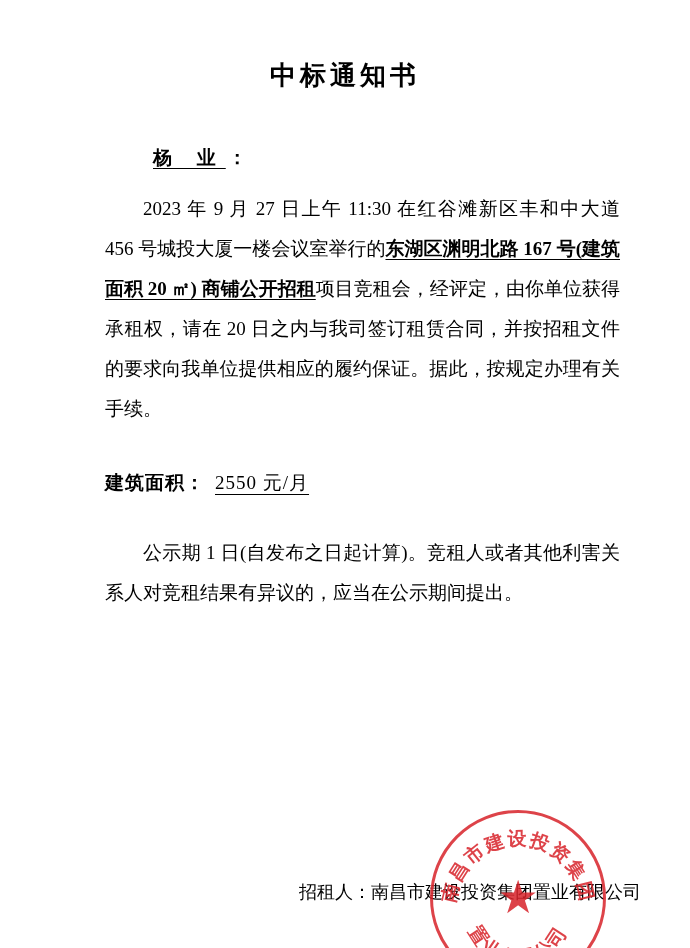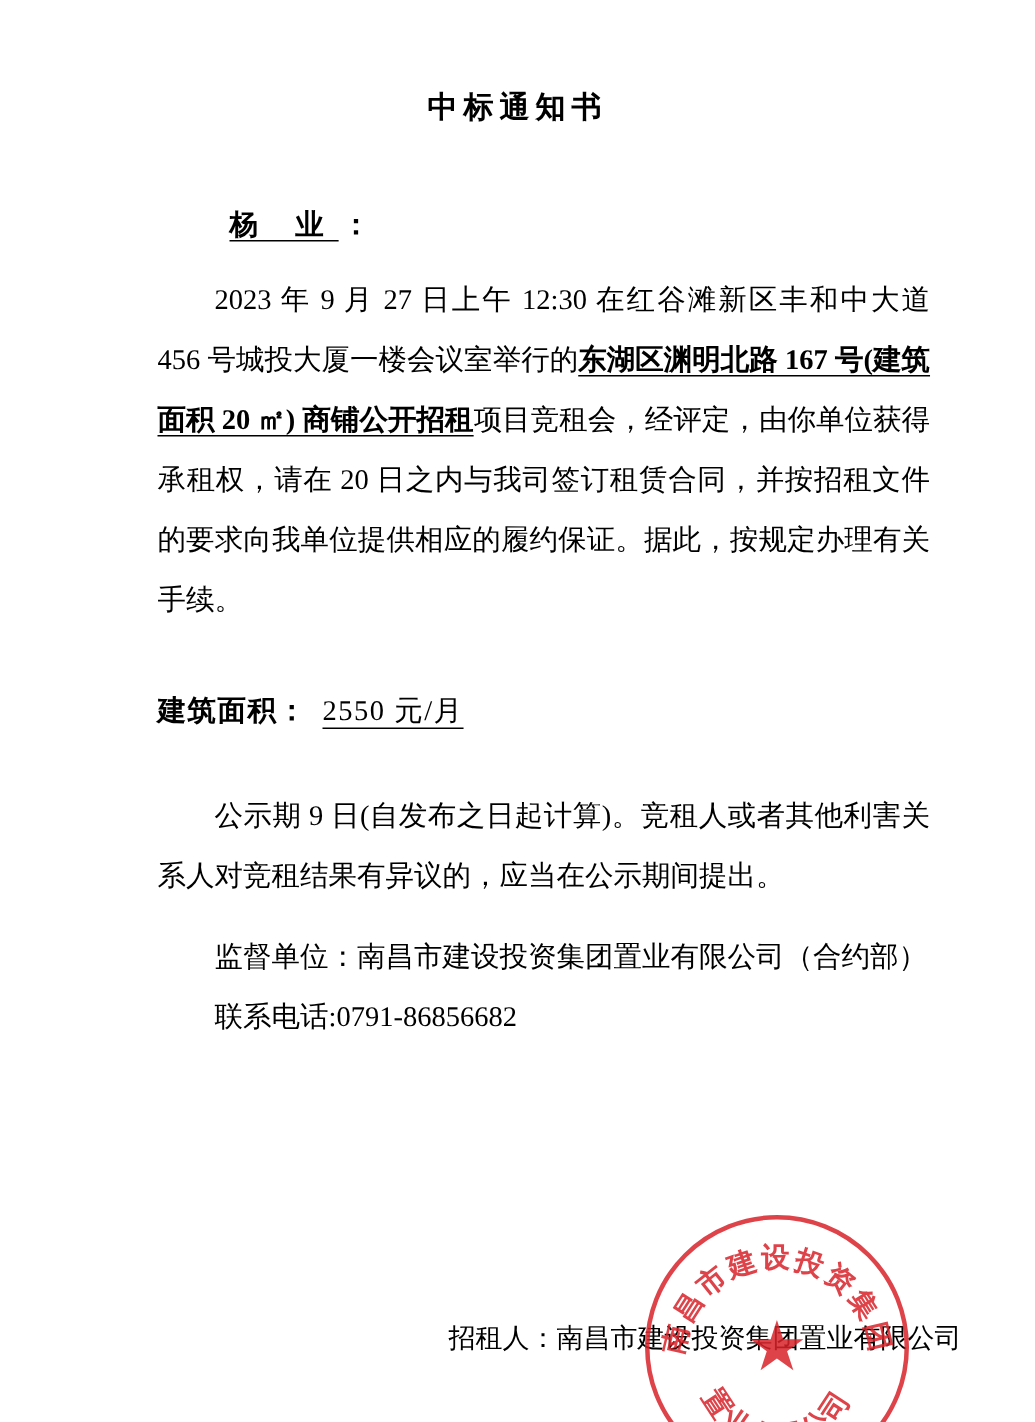--- a/index.html
+++ b/index.html
@@ -16,21 +16,21 @@
     overflow: hidden;
   }
   .page {
     position: relative;
     width: 690px;
     height: 948px;
     box-sizing: border-box;
   }
   .doc-title {
     text-align: center;
-    font-size: 20px;
+    font-size: 26px;
     font-weight: bold;
     letter-spacing: 4px;
     margin-top: 58px;
     margin-bottom: 0;
     font-family: "Liberation Serif", "DejaVu Serif", serif;
   }
   .body-area {
     padding: 0 70px 0 105px;
     margin-top: 52px;
   }
@@ -144,35 +144,31 @@
 
   <h1 class="doc-title">中标通知书</h1>
 
   <div class="body-area">
 
     <div class="addressee">
       <span class="name">杨 业</span><span>：</span>
     </div>
 
     <p class="para indent">
-      <span>2023 年 9 月 27 日上午 12:30 在红谷滩新区丰和中大道 456 号城投大厦一楼会议室举行的</span><span class="ul">东湖区渊明北路 167 号(建筑面积 20 ㎡) 商铺公开招租</span><span>项目竞租会，经评定，由你单位获得承租权，请在 20 日之内与我司签订租赁合同，并按招租文件的要求向我单位提供相应的履约保证。据此，按规定办理有关手续。</span>
+      <span>2023 年 9 月 27 日上午 11:30 在红谷滩新区丰和中大道 456 号城投大厦一楼会议室举行的</span><span class="ul">东湖区渊明北路 167 号(建筑面积 20 ㎡) 商铺公开招租</span><span>项目竞租会，经评定，由你单位获得承租权，请在 20 日之内与我司签订租赁合同，并按招租文件的要求向我单位提供相应的履约保证。据此，按规定办理有关手续。</span>
     </p>
 
     <div class="result-line">
       <span class="label">建筑面积：</span><span class="value">2550 元/月</span>
     </div>
 
     <div class="notice-block">
-      <p class="para indent">公示期 9 日(自发布之日起计算)。竞租人或者其他利害关系人对竞租结果有异议的，应当在公示期间提出。</p>
+      <p class="para indent">公示期 1 日(自发布之日起计算)。竞租人或者其他利害关系人对竞租结果有异议的，应当在公示期间提出。</p>
     </div>
 
-    <div class="contact-block">
-      <div class="contact-line">监督单位：南昌市建设投资集团置业有限公司（合约部）</div>
-      <div class="contact-line">联系电话:0791-86856682</div>
-    </div>
 
   </div>
 
   <div class="signature">
     <div>招租人：南昌市建设投资集团置业有限公司</div>
   </div>
 
   <div class="seal">
     <svg class="seal-arc" viewBox="0 0 170 170">
       <defs>

